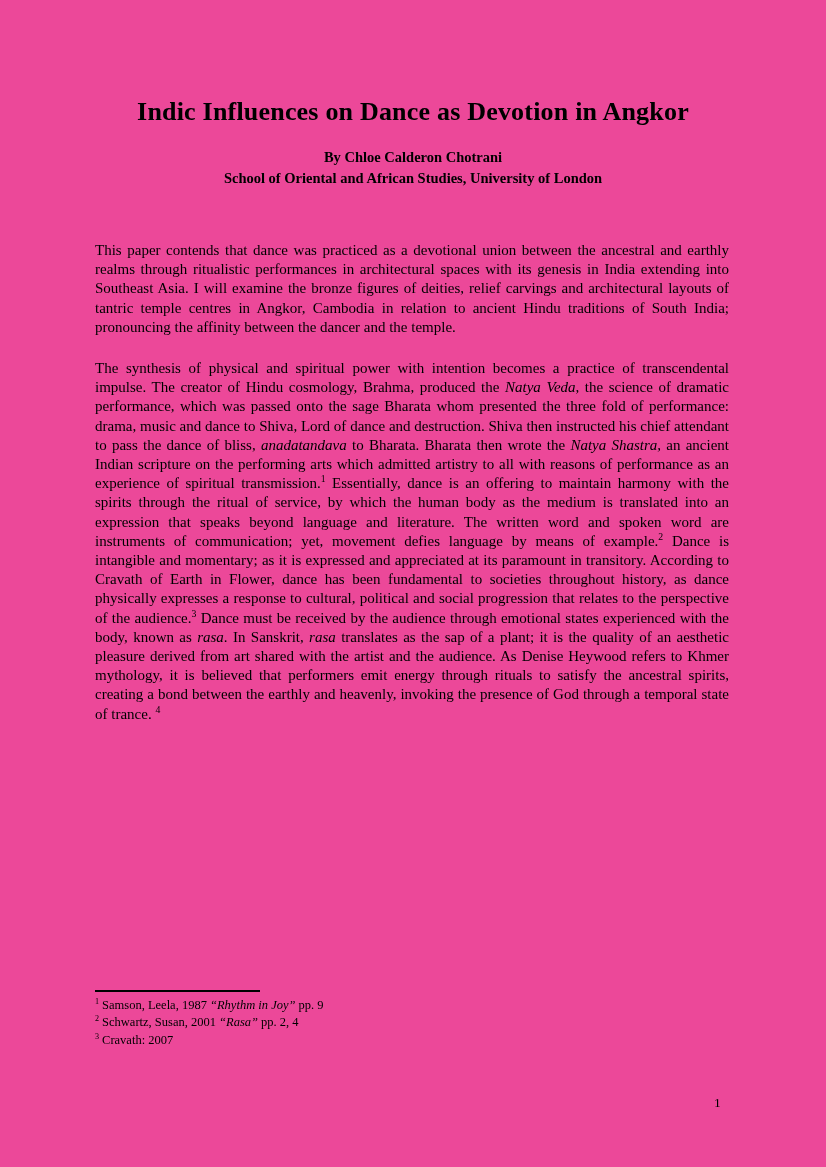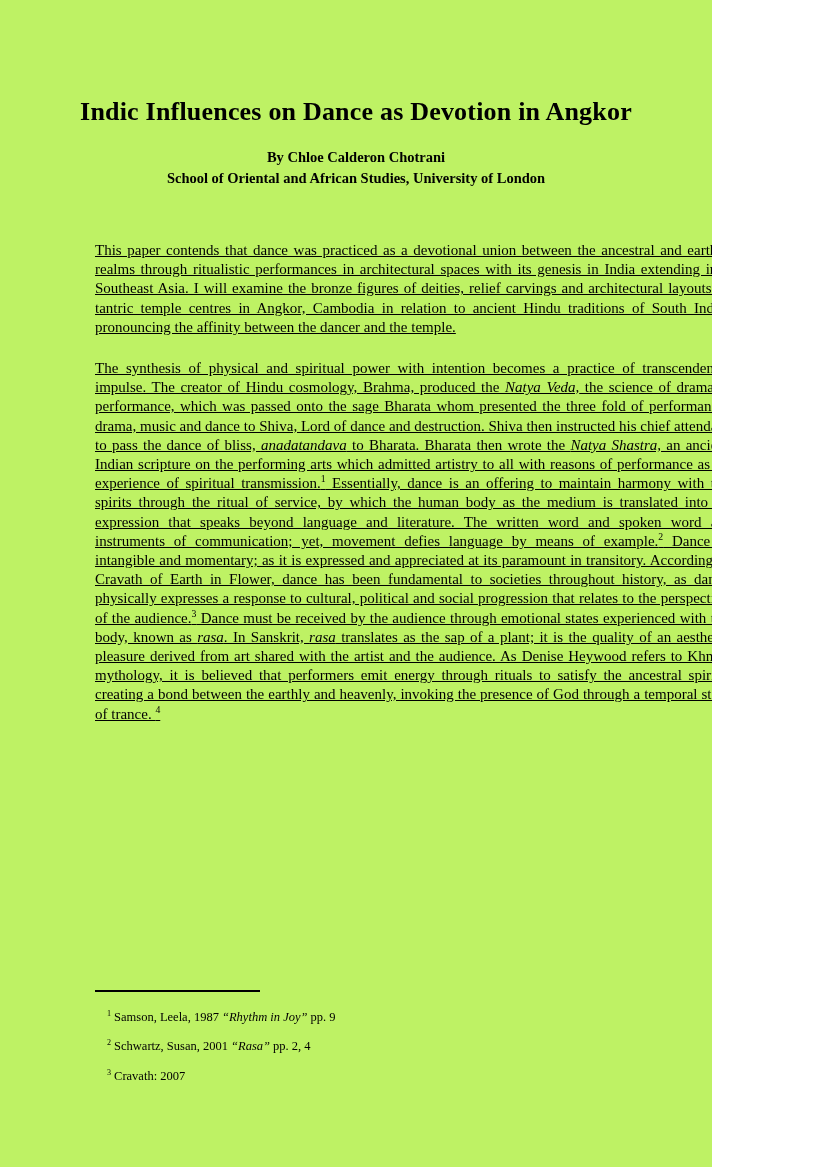--- a/index.html
+++ b/index.html
@@ -1,21 +1,21 @@
 <!DOCTYPE html>
 <html><head>
 <meta charset="utf-8">
 <style>
   * { box-sizing: border-box; }
   html, body { margin: 0; padding: 0; background: #ffffff; }
   .page {
     position: relative;
-    width: 712px;
+    width: 826px;
     height: 1167px;
-    background: #bef264;
+    background: #ec4899;
     font-family: "Liberation Serif", "DejaVu Serif", serif;
     color: #000000;
     overflow: hidden;
   }
   .title {
     position: absolute;
     top: 96px;
     left: 0;
     width: 100%;
     margin: 0;
@@ -38,21 +38,21 @@
   .content {
     position: absolute;
     top: 241px;
     left: 95px;
     width: 634px;
     font-size: 15px;
     line-height: 19.2px;
     text-align: justify;
     text-justify: inter-word;
   }
-  .para { margin: 0; text-decoration: underline; }
+  .para { margin: 0; }
   .para + .para { margin-top: 22px; }
   .i { font-style: italic; }
   sup {
     font-size: 0.65em;
     line-height: 0;
     vertical-align: super;
   }
   .fnsep {
     position: absolute;
     left: 95px;
@@ -62,21 +62,21 @@
     border-top: 2px solid #000000;
   }
   .footnotes {
     position: absolute;
     left: 95px;
     top: 997px;
     width: 634px;
     font-size: 12.5px;
     line-height: 17.4px;
   }
-  .footnote { margin: 12px; }
+  .footnote { margin: 0; }
   .footnote > sup { margin-right: 3px; }
   .page-number {
     position: absolute;
     left: 714px;
     top: 1095px;
     font-size: 13.5px;
   }
 </style>
 </head>
 <body>

